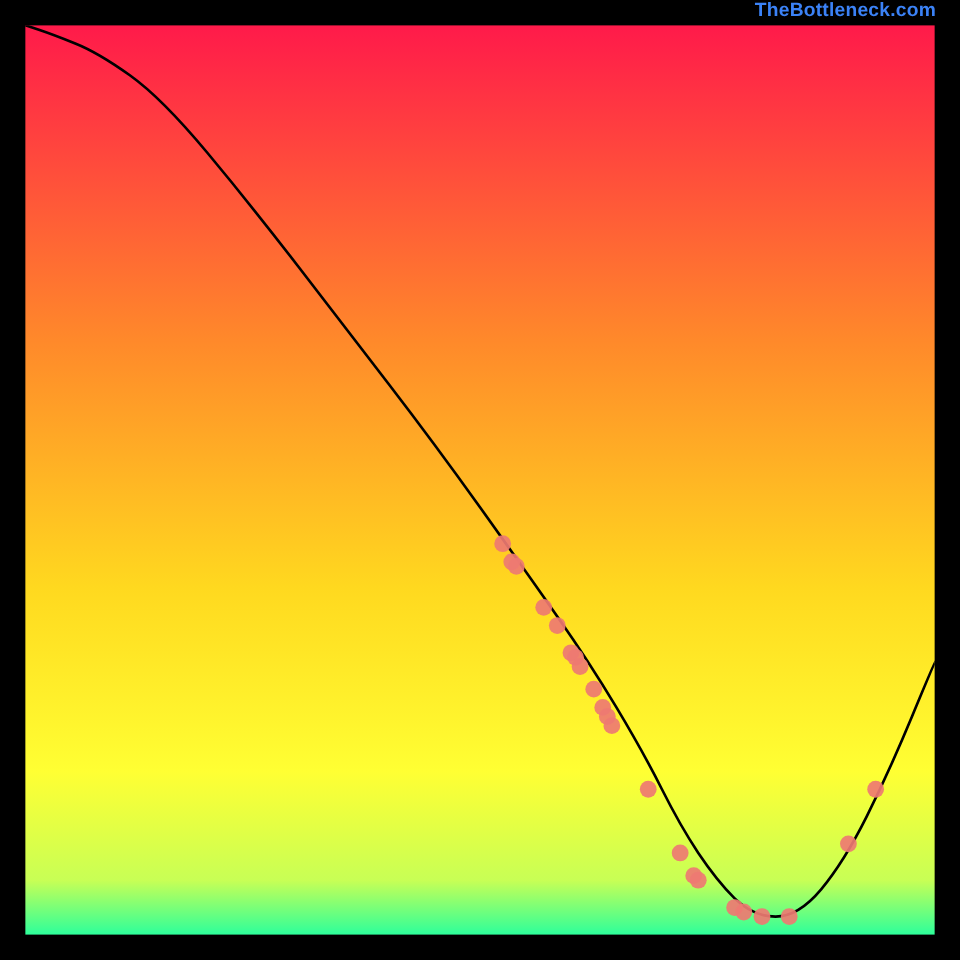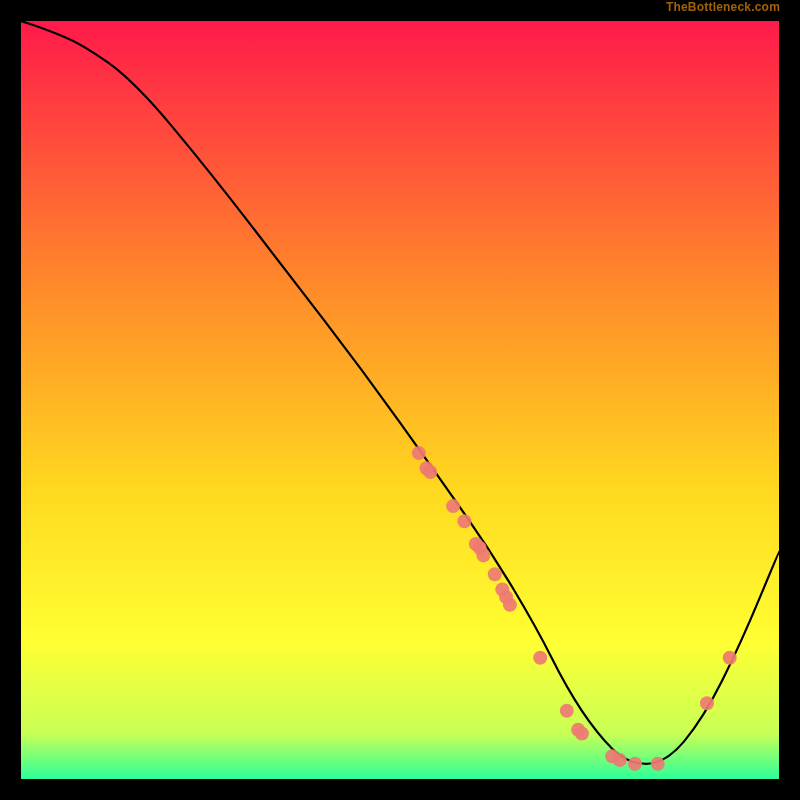--- a/index.html
+++ b/index.html
@@ -22,23 +22,23 @@
     position: absolute;
     left: 0;
     top: 0;
     width: 758px;
     height: 758px;
   }
   .watermark {
     position: absolute;
     top: 0;
     right: 20px;
-    font-size: 12px;
+    font-size: 16px;
     font-weight: bold;
-    color: #a16207;
+    color: #3b82f6;
     font-family: Arial, sans-serif;
     letter-spacing: 0.2px;
   }
 </style>
 </head>
 <body>
 
 <div class="frame">
   <svg class="plot" viewBox="0 0 758 758" preserveAspectRatio="none">
     <defs>

